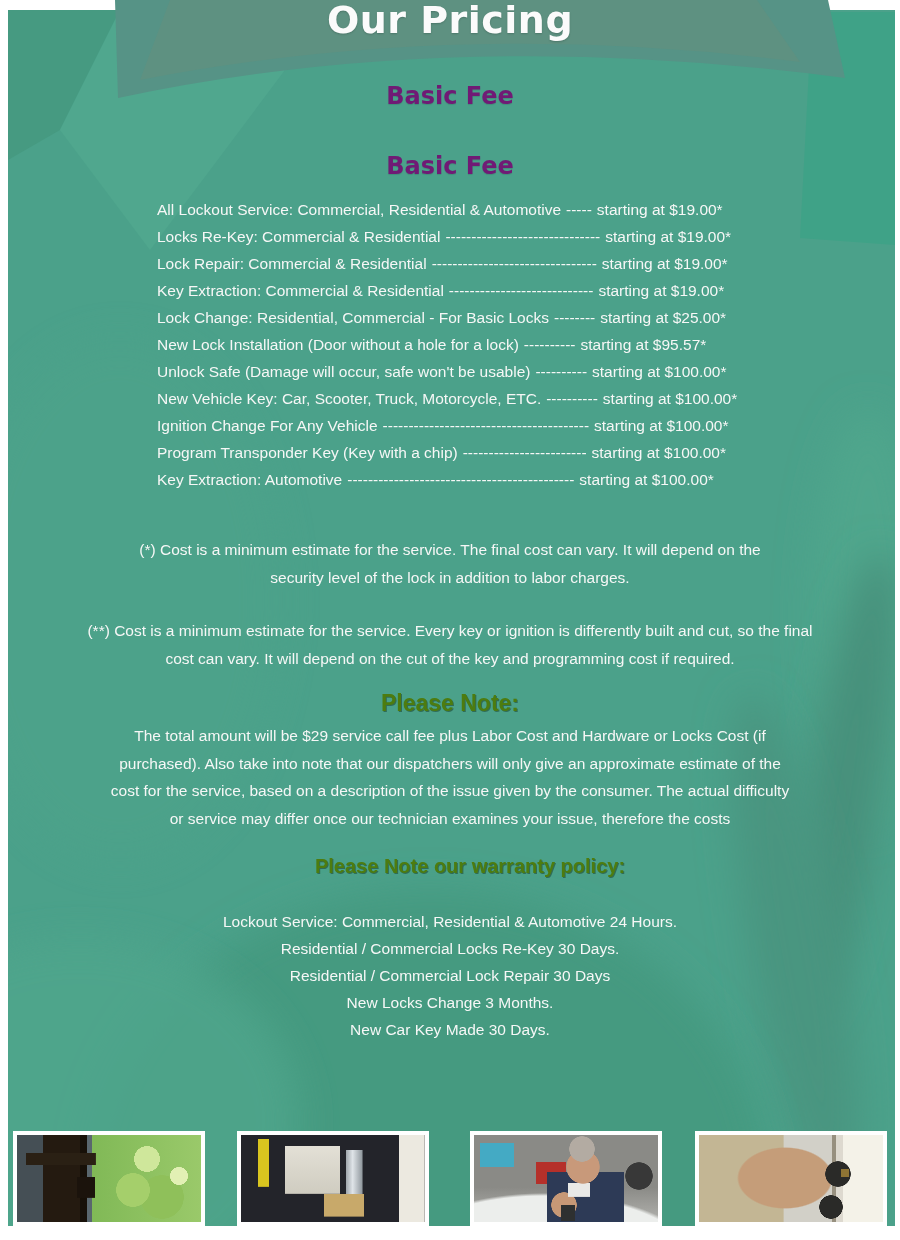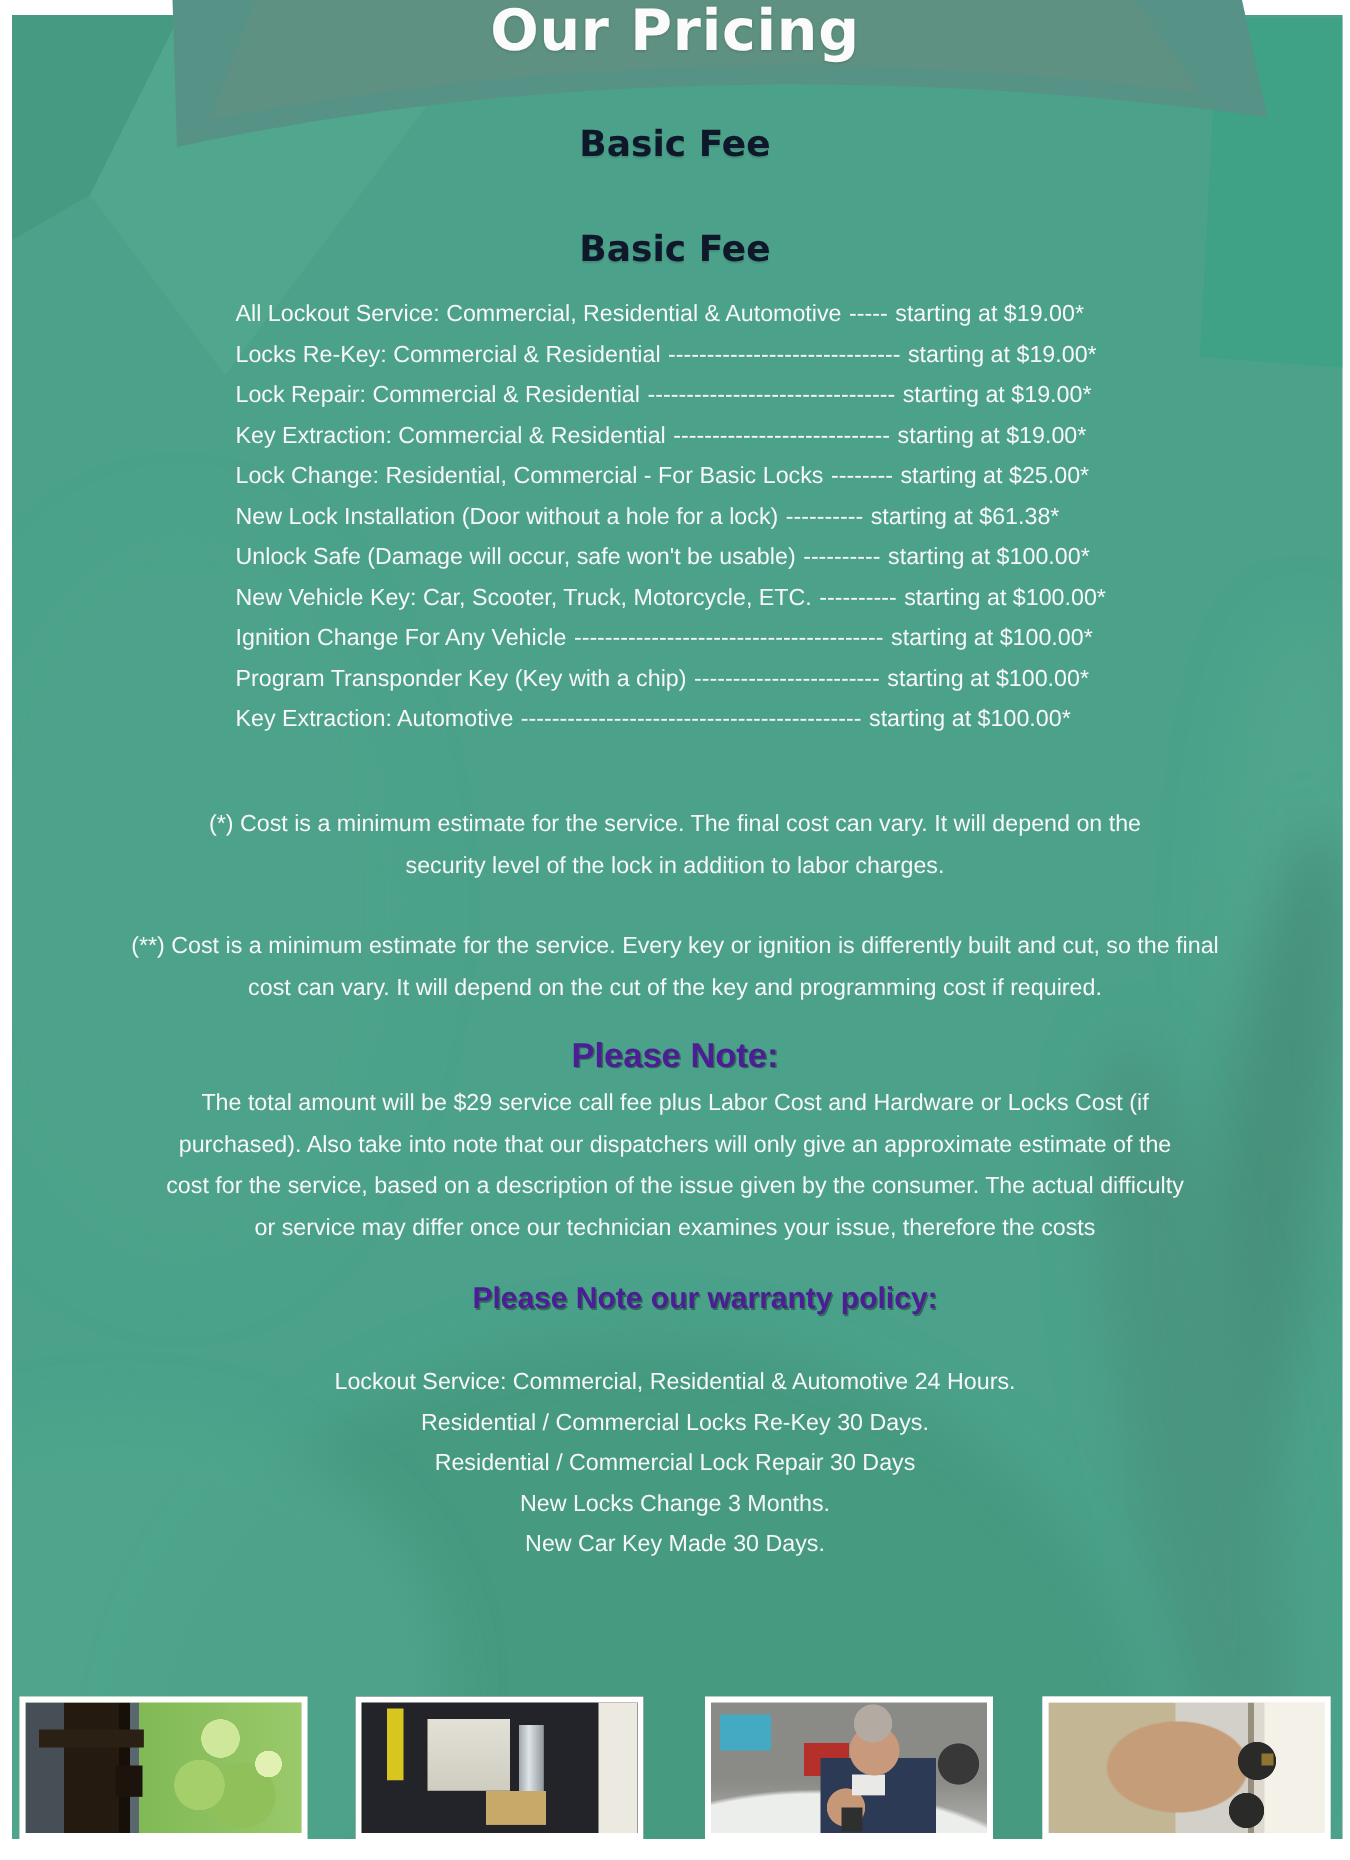--- a/index.html
+++ b/index.html
@@ -16,37 +16,37 @@
   .banner{z-index:3;}
   .content{position:absolute;left:0;top:0;width:900px;height:1240px;z-index:4;color:#F6F7F6;}
   .page-title{
     position:absolute;top:-8px;left:0;width:100%;text-align:center;
     font-family:"DejaVu Sans",sans-serif;font-weight:700;font-size:38px;line-height:56px;
     color:#FBFBFB;letter-spacing:.5px;text-shadow:0 1px 2px rgba(0,0,0,.18);
   }
   .fee-heading{
     position:absolute;left:0;width:100%;text-align:center;
     font-family:"DejaVu Sans",sans-serif;font-weight:700;font-size:24px;line-height:32px;
-    color:#0f172a;text-shadow:0 1px 1px rgba(0,0,0,.12);
+    color:#701a75;text-shadow:0 1px 1px rgba(0,0,0,.12);
   }
   #fee-heading-1{top:80px;}
   #fee-heading-2{top:150px;}
   .price-row{height:27px;line-height:27px;font-size:15.5px;white-space:nowrap;}
   .price-row span{margin-right:5px;}
   #service-row{position:absolute;left:157px;top:116px;}
   #price-list{position:absolute;left:157px;top:196px;}
   .note{
     position:absolute;left:50%;transform:translateX(-50%);
     text-align:center;font-size:15.5px;line-height:27.5px;
   }
   #note-star{top:536px;width:664px;}
   #note-double-star{top:617px;width:726px;}
   .yellow-heading{
     position:absolute;left:0;width:100%;text-align:center;font-weight:700;
-    color:#4c1d95;text-shadow:1px 1px 0 rgba(25,66,48,.55);
+    color:#4d7c0f;text-shadow:1px 1px 0 rgba(25,66,48,.55);
   }
   #please-note-heading{top:689px;font-size:23px;line-height:28px;}
   #warranty-heading{top:853px;font-size:20px;line-height:26px;padding-left:20px;}
   #please-note-body{top:722px;width:694px;}
   #warranty-list{position:absolute;top:908px;left:0;width:100%;text-align:center;}
   .warranty-item{height:27px;line-height:27px;font-size:15.5px;}
   .photo{
     position:absolute;top:1131px;width:184px;height:87px;border:4px solid #ffffff;
     background-repeat:no-repeat;z-index:5;
   }
@@ -167,21 +167,21 @@
 
         <div class="price-row">
           <span>Key Extraction: Commercial &amp; Residential</span><span class="dashes">----------------------------</span><span>starting at $19.00*</span>
         </div>
 
         <div class="price-row">
           <span>Lock Change: Residential, Commercial - For Basic Locks</span><span class="dashes">--------</span><span>starting at $25.00*</span>
         </div>
 
         <div class="price-row">
-          <span>New Lock Installation (Door without a hole for a lock)</span><span class="dashes">----------</span><span>starting at $61.38*</span>
+          <span>New Lock Installation (Door without a hole for a lock)</span><span class="dashes">----------</span><span>starting at $95.57*</span>
         </div>
 
         <div class="price-row">
           <span>Unlock Safe (Damage will occur, safe won't be usable)</span><span class="dashes">----------</span><span>starting at $100.00*</span>
         </div>
 
         <div class="price-row">
           <span>New Vehicle Key: Car, Scooter, Truck, Motorcycle, ETC.</span><span class="dashes">----------</span><span>starting at $100.00*</span>
         </div>
 

